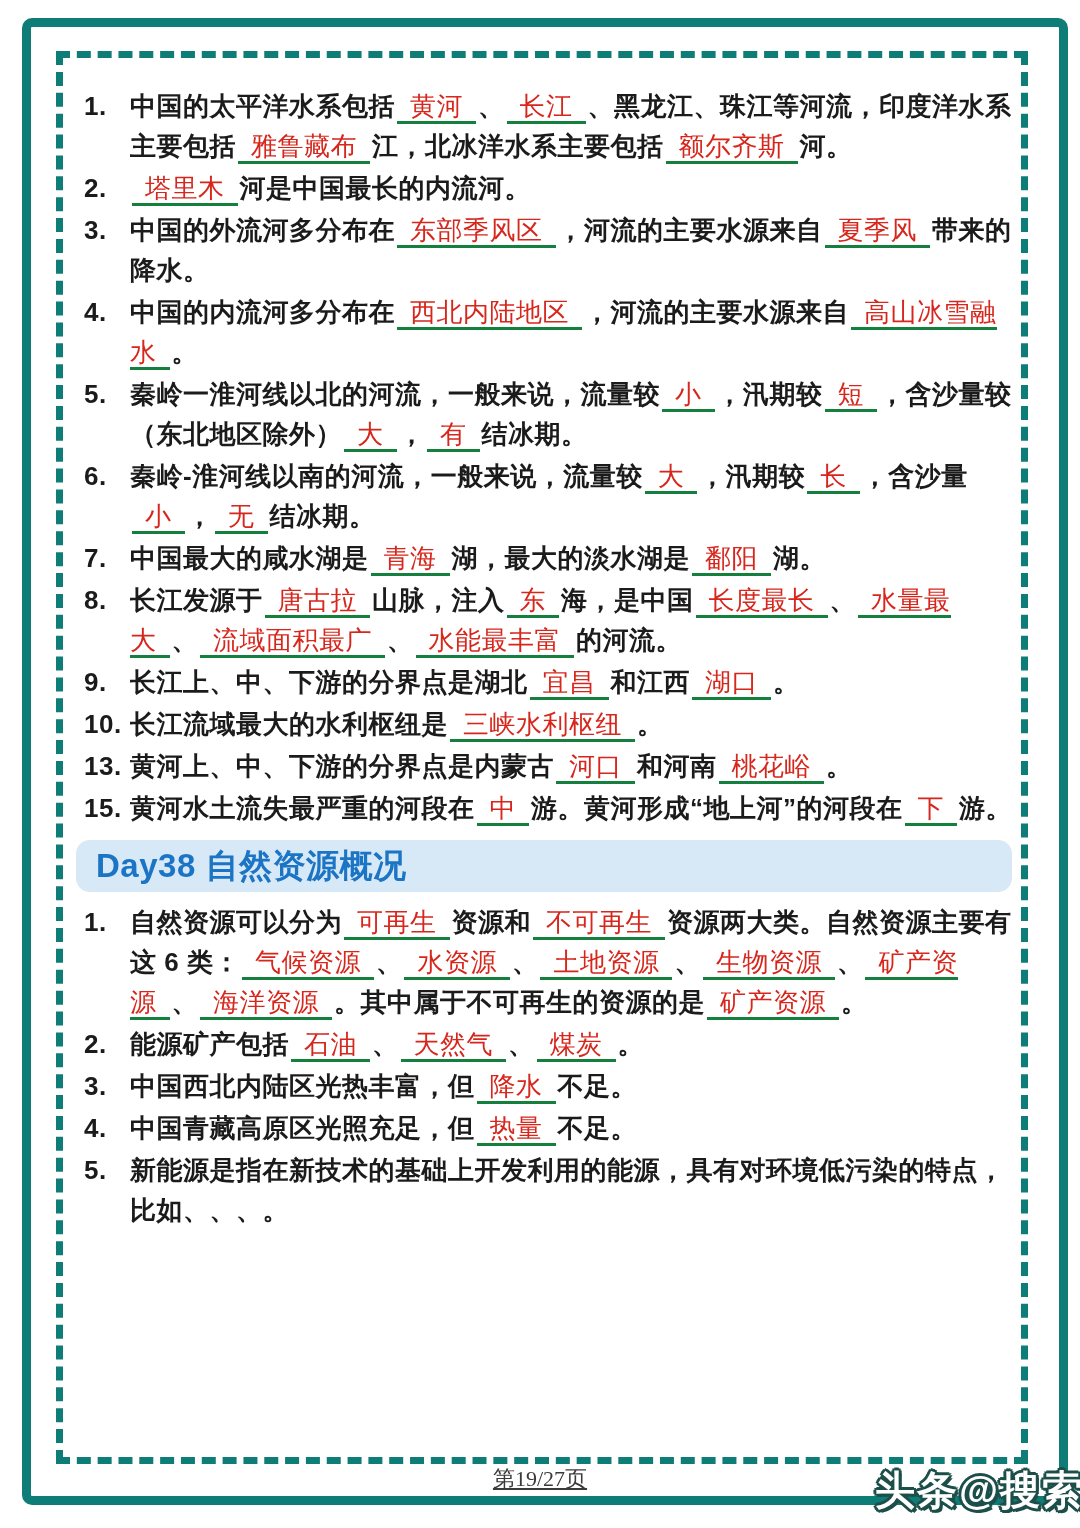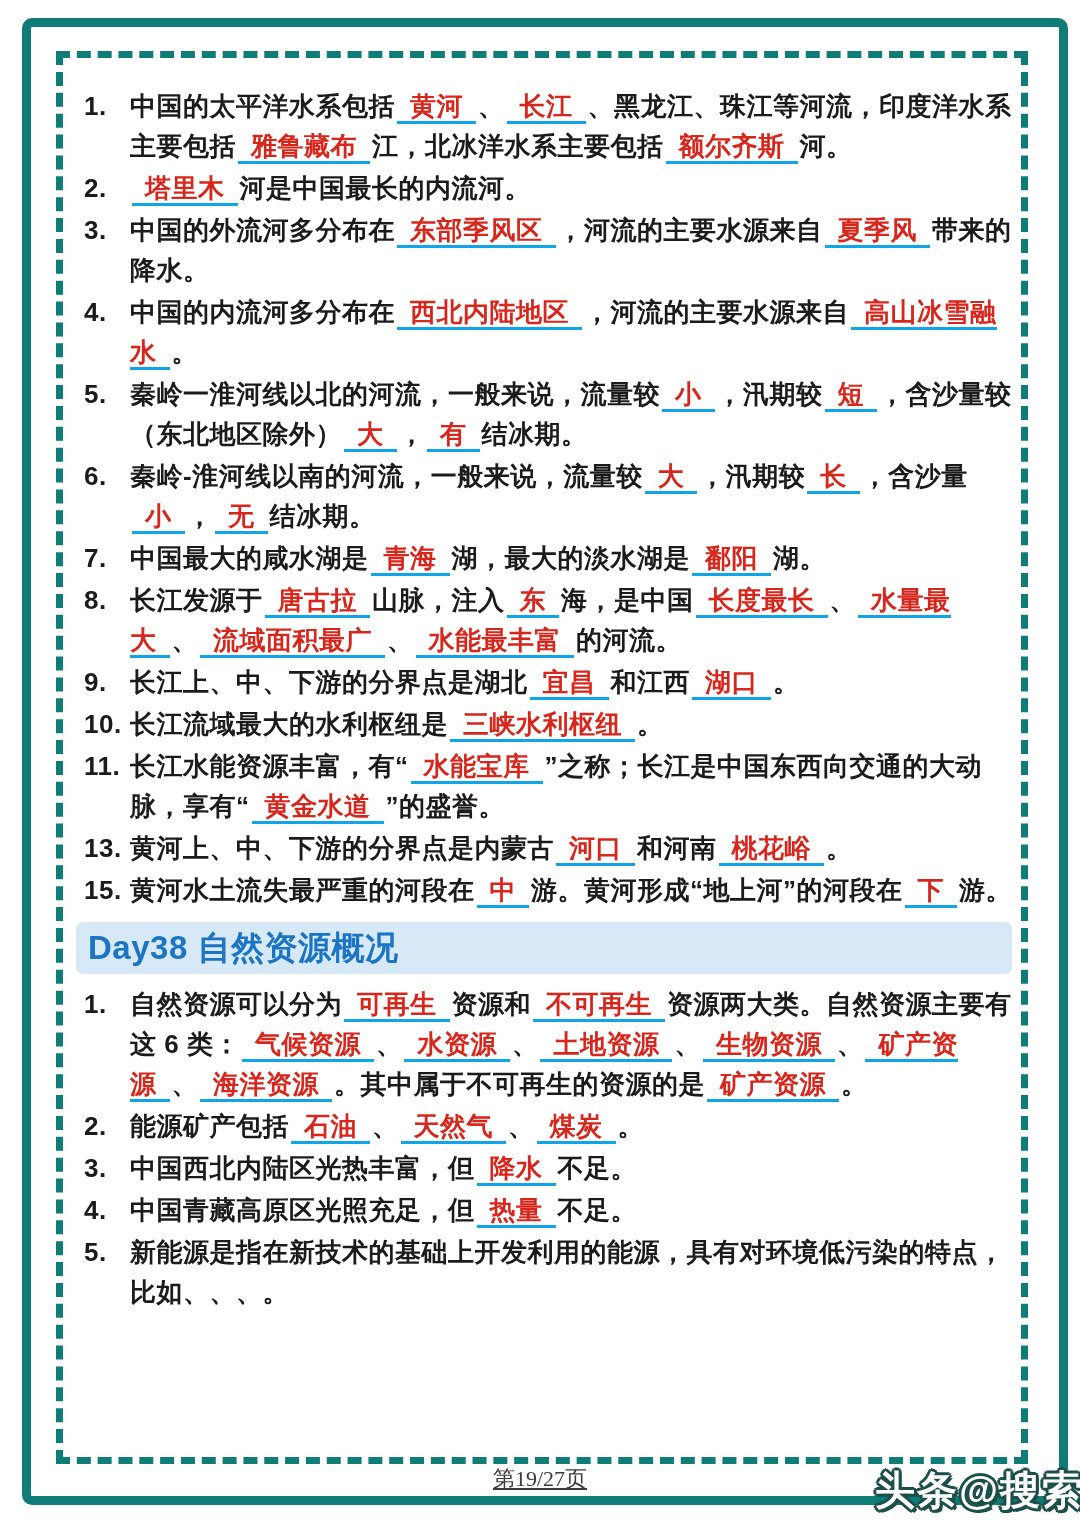--- a/index.html
+++ b/index.html
@@ -28,34 +28,34 @@
     position:absolute; left:84px; top:86px; width:928px;
     font-size:26px; line-height:40px;
     color:#1b1b1b; font-weight:600;
     letter-spacing:0.5px;
   }
   .item { display:flex; align-items:flex-start; margin:0 0 2px 0; }
   .item .num { flex:0 0 46px; width:46px; }
   .item .body { flex:1; }
   .blank {
     color:#d7271d;
-    font-weight:700;
+    font-weight:400;
     padding:0 13px;
     margin:0 2px;
-    border-bottom:3px solid #0ea5e9;
+    border-bottom:3px solid #15803d;
     font-family:"DejaVu Serif","Liberation Serif",serif;
   }
   .section-header {
     margin:12px 0 10px -8px;
     background:#d7e9f7;
     color:#1b74c4;
     font-size:33px; font-weight:800;
     line-height:52px;
-    padding:0 12px;
-    border-radius:7px;
+    padding:0 20px;
+    border-radius:14px;
   }
   .footer {
     position:absolute; left:0; right:0; bottom:34px;
     text-align:center;
     font-size:22px; color:#3a3a3a; font-weight:400;
     font-family:"Liberation Serif","DejaVu Serif",serif;
     z-index:3;
     text-decoration:underline;
   }
   .watermark {
@@ -113,24 +113,20 @@
     </div>
     <div class="item">
       <span class="num">9.</span>
       <span class="body">长江上、中、下游的分界点是湖北<span class="blank">宜昌</span>和江西<span class="blank">湖口</span>。</span>
     </div>
     <div class="item">
       <span class="num">10.</span>
       <span class="body">长江流域最大的水利枢纽是<span class="blank">三峡水利枢纽</span>。</span>
     </div>
     <div class="item">
-      <span class="num">11.</span>
-      <span class="body">长江水能资源丰富，有“<span class="blank">水能宝库</span>”之称；长江是中国东西向交通的大动脉，享有“<span class="blank">黄金水道</span>”的盛誉。</span>
-    </div>
-    <div class="item">
       <span class="num">13.</span>
       <span class="body">黄河上、中、下游的分界点是内蒙古<span class="blank">河口</span>和河南<span class="blank">桃花峪</span>。</span>
     </div>
     <div class="item">
       <span class="num">15.</span>
       <span class="body">黄河水土流失最严重的河段在<span class="blank">中</span>游。黄河形成“地上河”的河段在<span class="blank">下</span>游。</span>
     </div>
     <div class="section-header">Day38 自然资源概况</div>
     <div class="item">
       <span class="num">1.</span>

